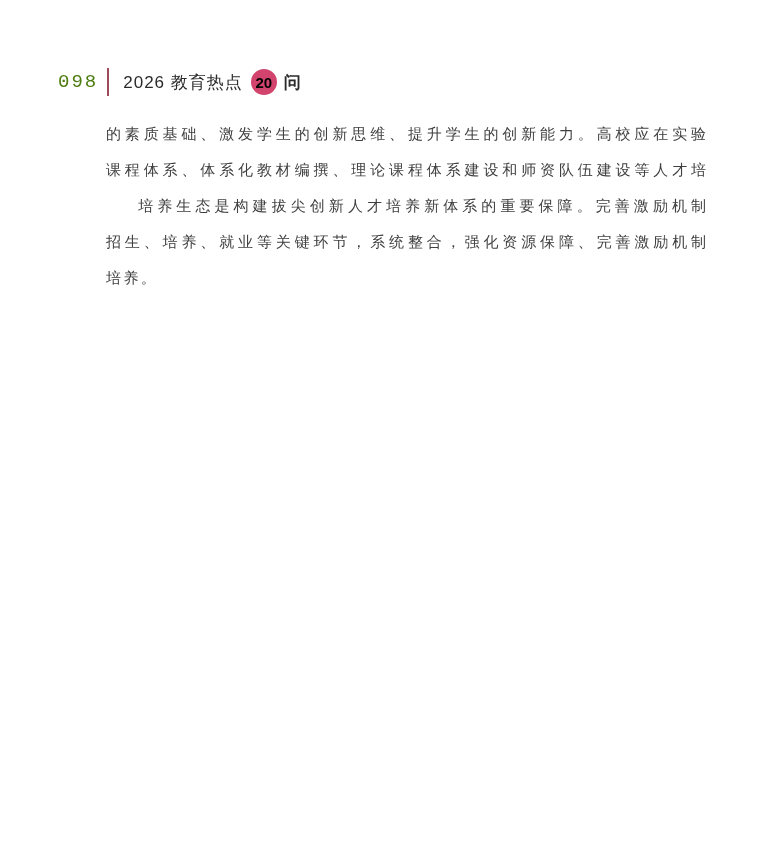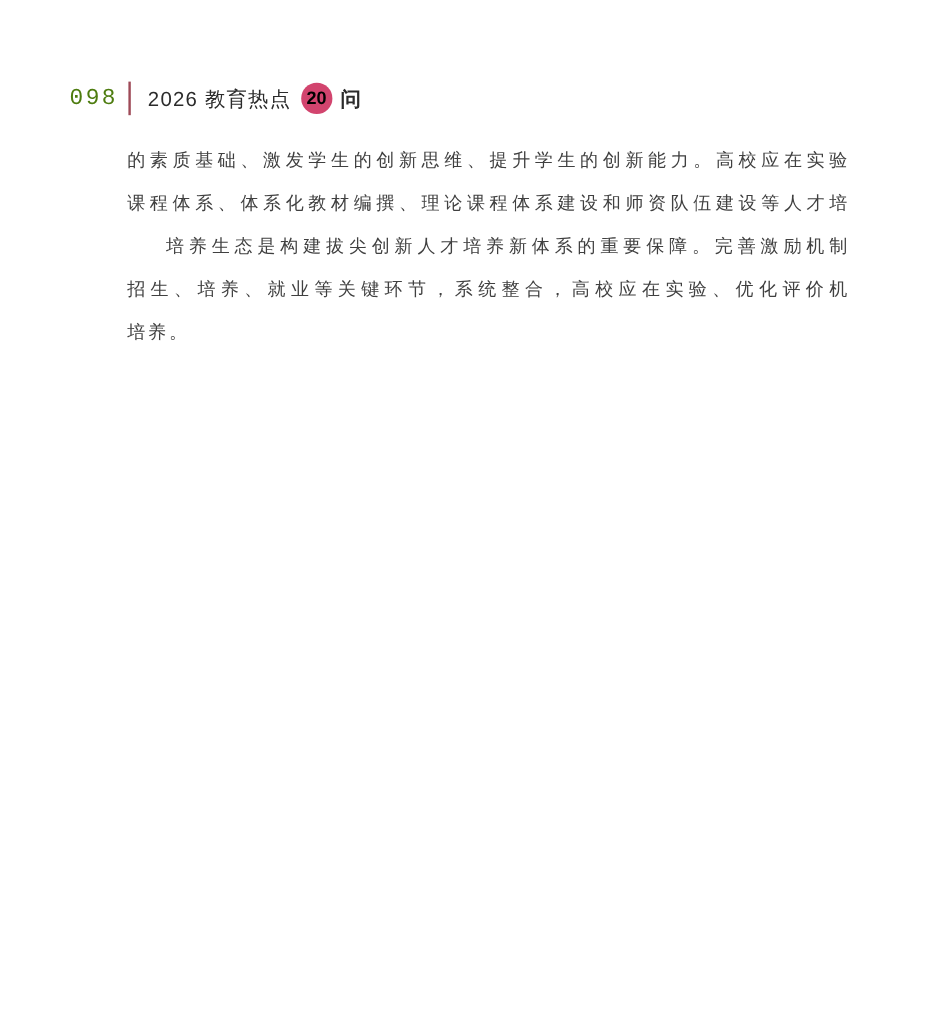--- a/index.html
+++ b/index.html
@@ -103,18 +103,18 @@
     <span class="title-suffix">问</span>
   </header>
 
   <main class="body-text" style="color: rgb(64, 64, 64);">
       <div class="para">
         <div class="line">的素质基础、激发学生的创新思维、提升学生的创新能力。高校应在实验</div>
         <div class="line">课程体系、体系化教材编撰、理论课程体系建设和师资队伍建设等人才培</div>
       </div>
       <div class="para indent-first">
         <div class="line">培养生态是构建拔尖创新人才培养新体系的重要保障。完善激励机制</div>
-        <div class="line">招生、培养、就业等关键环节，系统整合，高校应在实验、优化评价机</div>
+        <div class="line">招生、培养、就业等关键环节，系统整合，强化资源保障、完善激励机制</div>
         <div class="line final">培养。</div>
       </div>
     </main>
 
 </div>
 
 </body></html>

